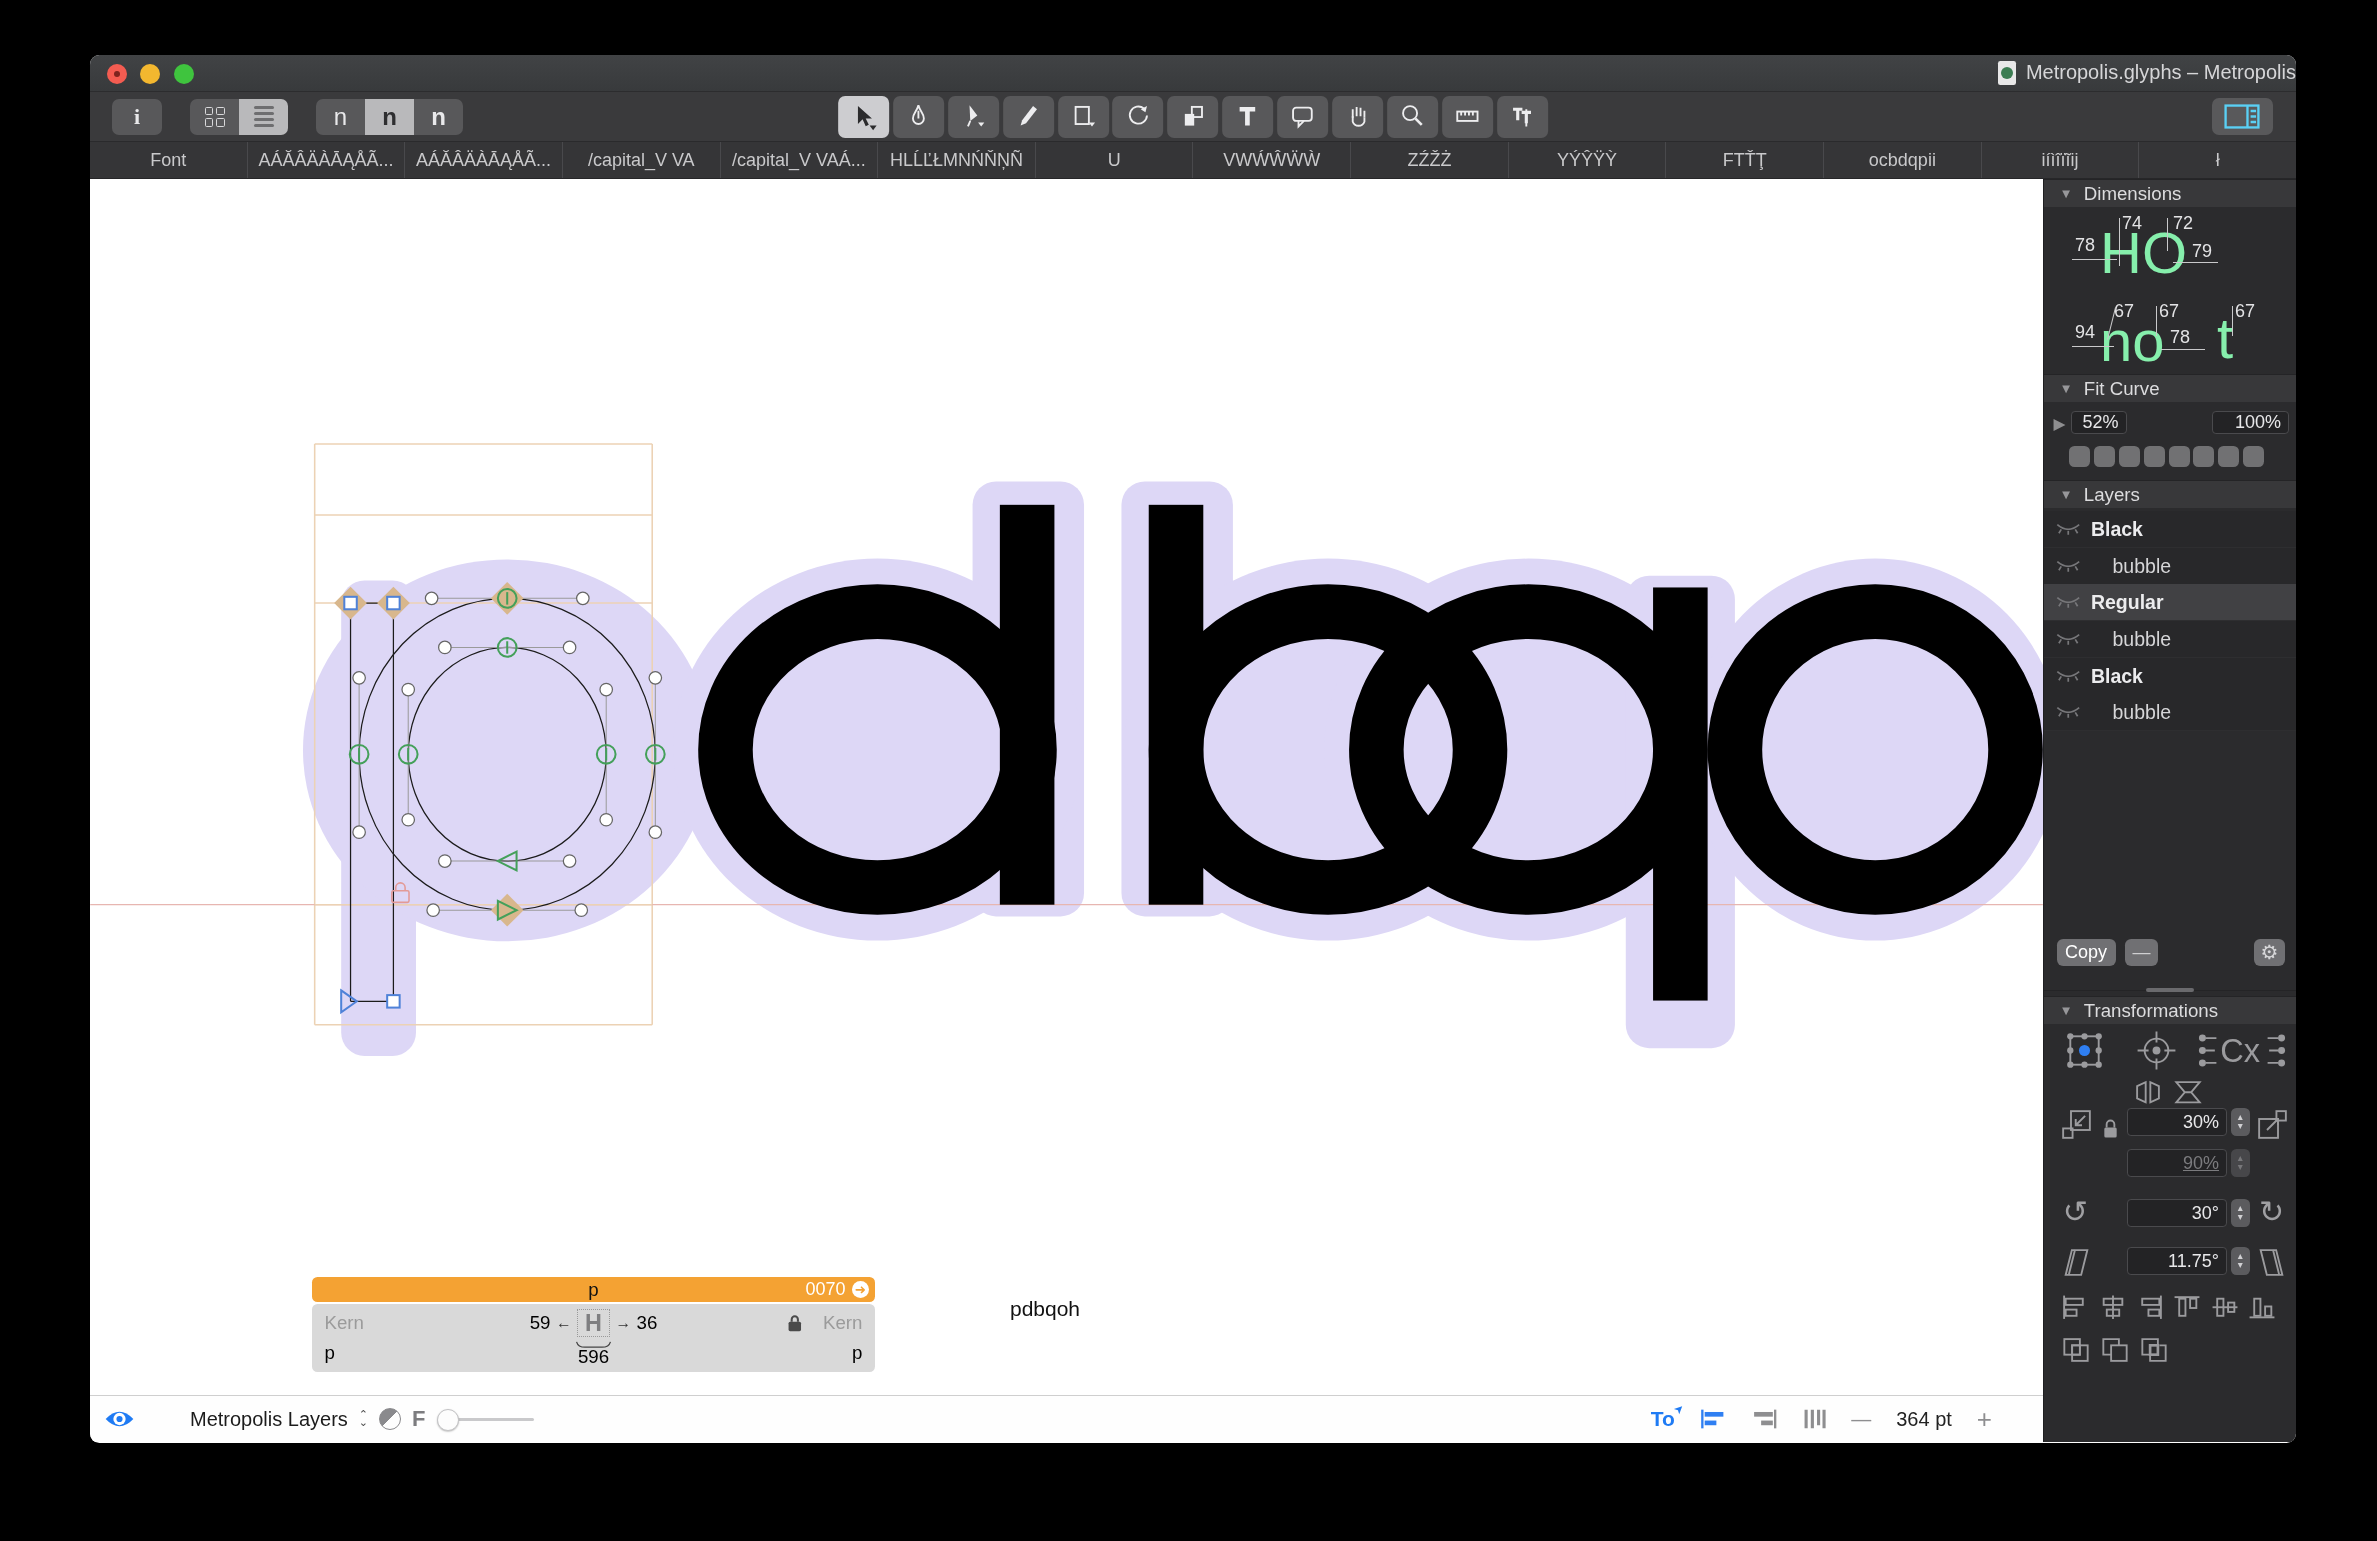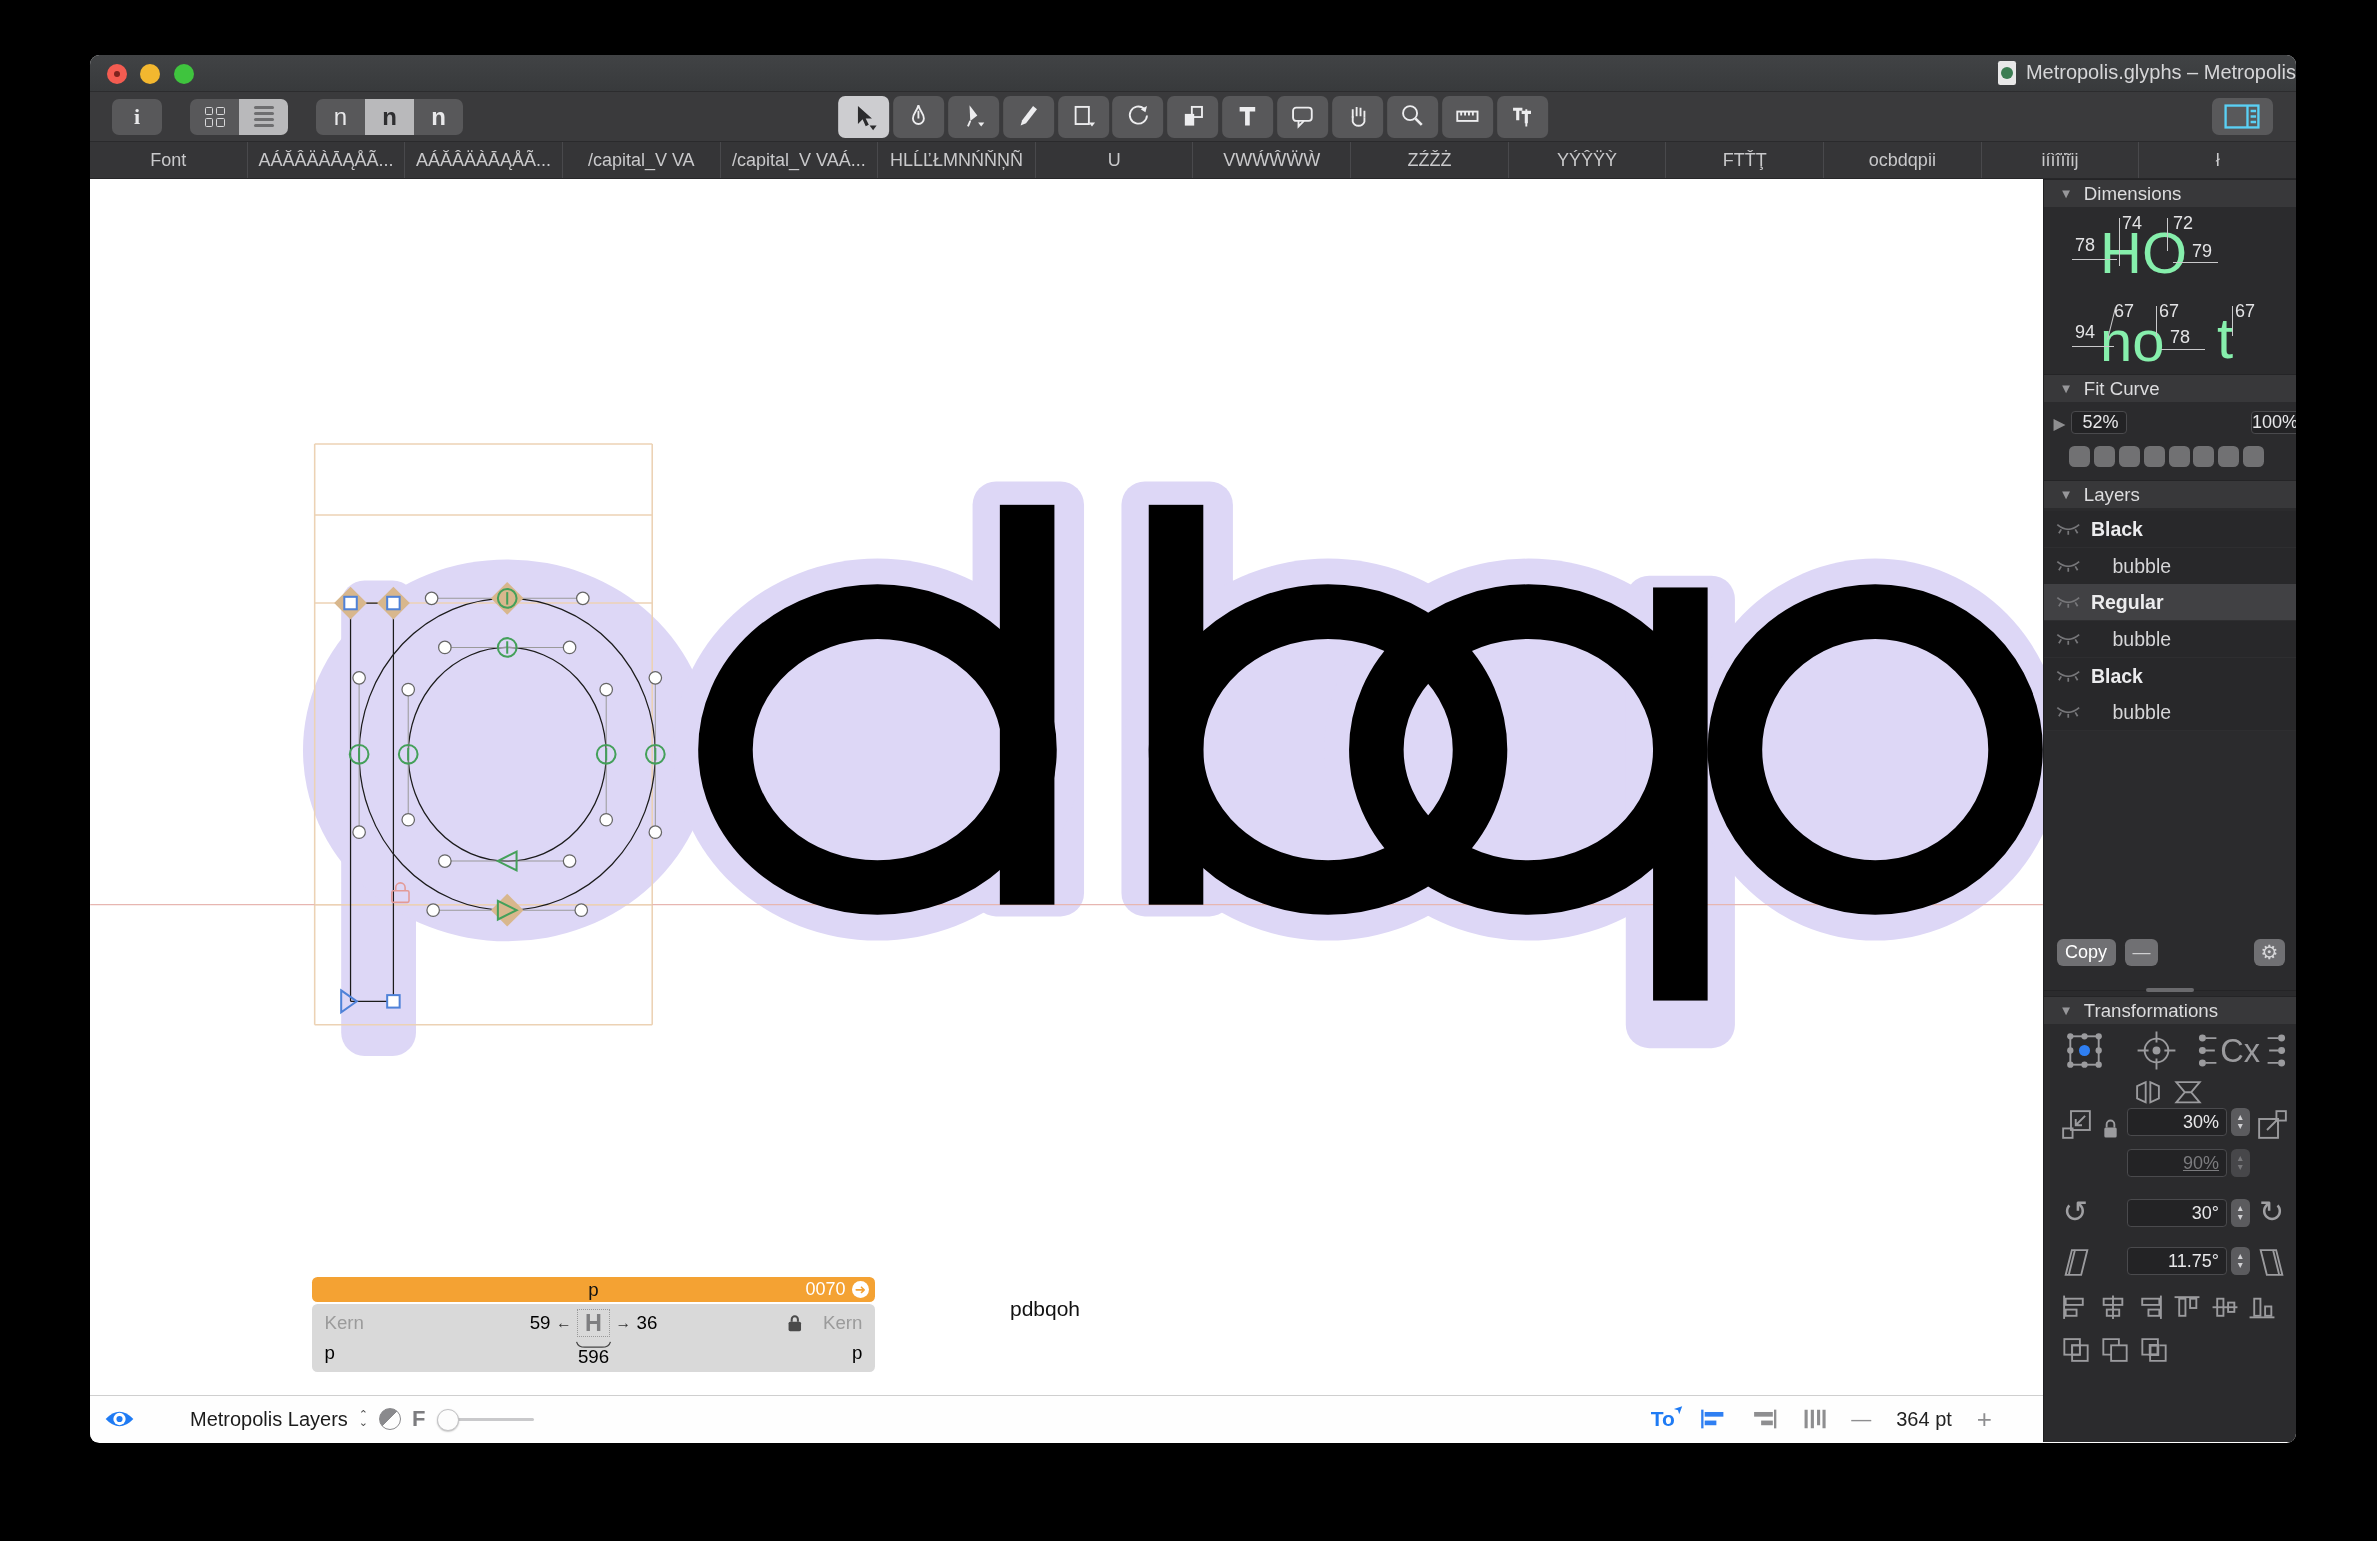--- a/index.html
+++ b/index.html
@@ -506,21 +506,21 @@
       <span class="dimnum" style="left:191px;top:122px;">67</span>
       <span class="dimline" style="left:188px;top:127px;width:0.8px;height:30px;"></span>
     </div>
 
     <div class="shead" style="top:195px;">
       <span class="tri">▼</span>
       <span>Fit Curve</span>
     </div>
     <span class="fc-tri" style="left:9.4px;top:236px;">▶</span>
     <div class="fld" style="left:26.5px;top:232px;width:56px;height:23.4px;">52%</div>
-    <div class="fld" style="left:168px;top:232px;width:55px;height:23.4px;margin-left:39px;">100%</div>
+    <div class="fld" style="left:168px;top:232px;width:77px;height:23.4px;">100%</div>
     <div class="fcsquares" style="left:25px;top:267px;">
       <span class="fcsq"></span>
       <span class="fcsq"></span>
       <span class="fcsq"></span>
       <span class="fcsq"></span>
       <span class="fcsq"></span>
       <span class="fcsq"></span>
       <span class="fcsq"></span>
       <span class="fcsq"></span>
     </div>

